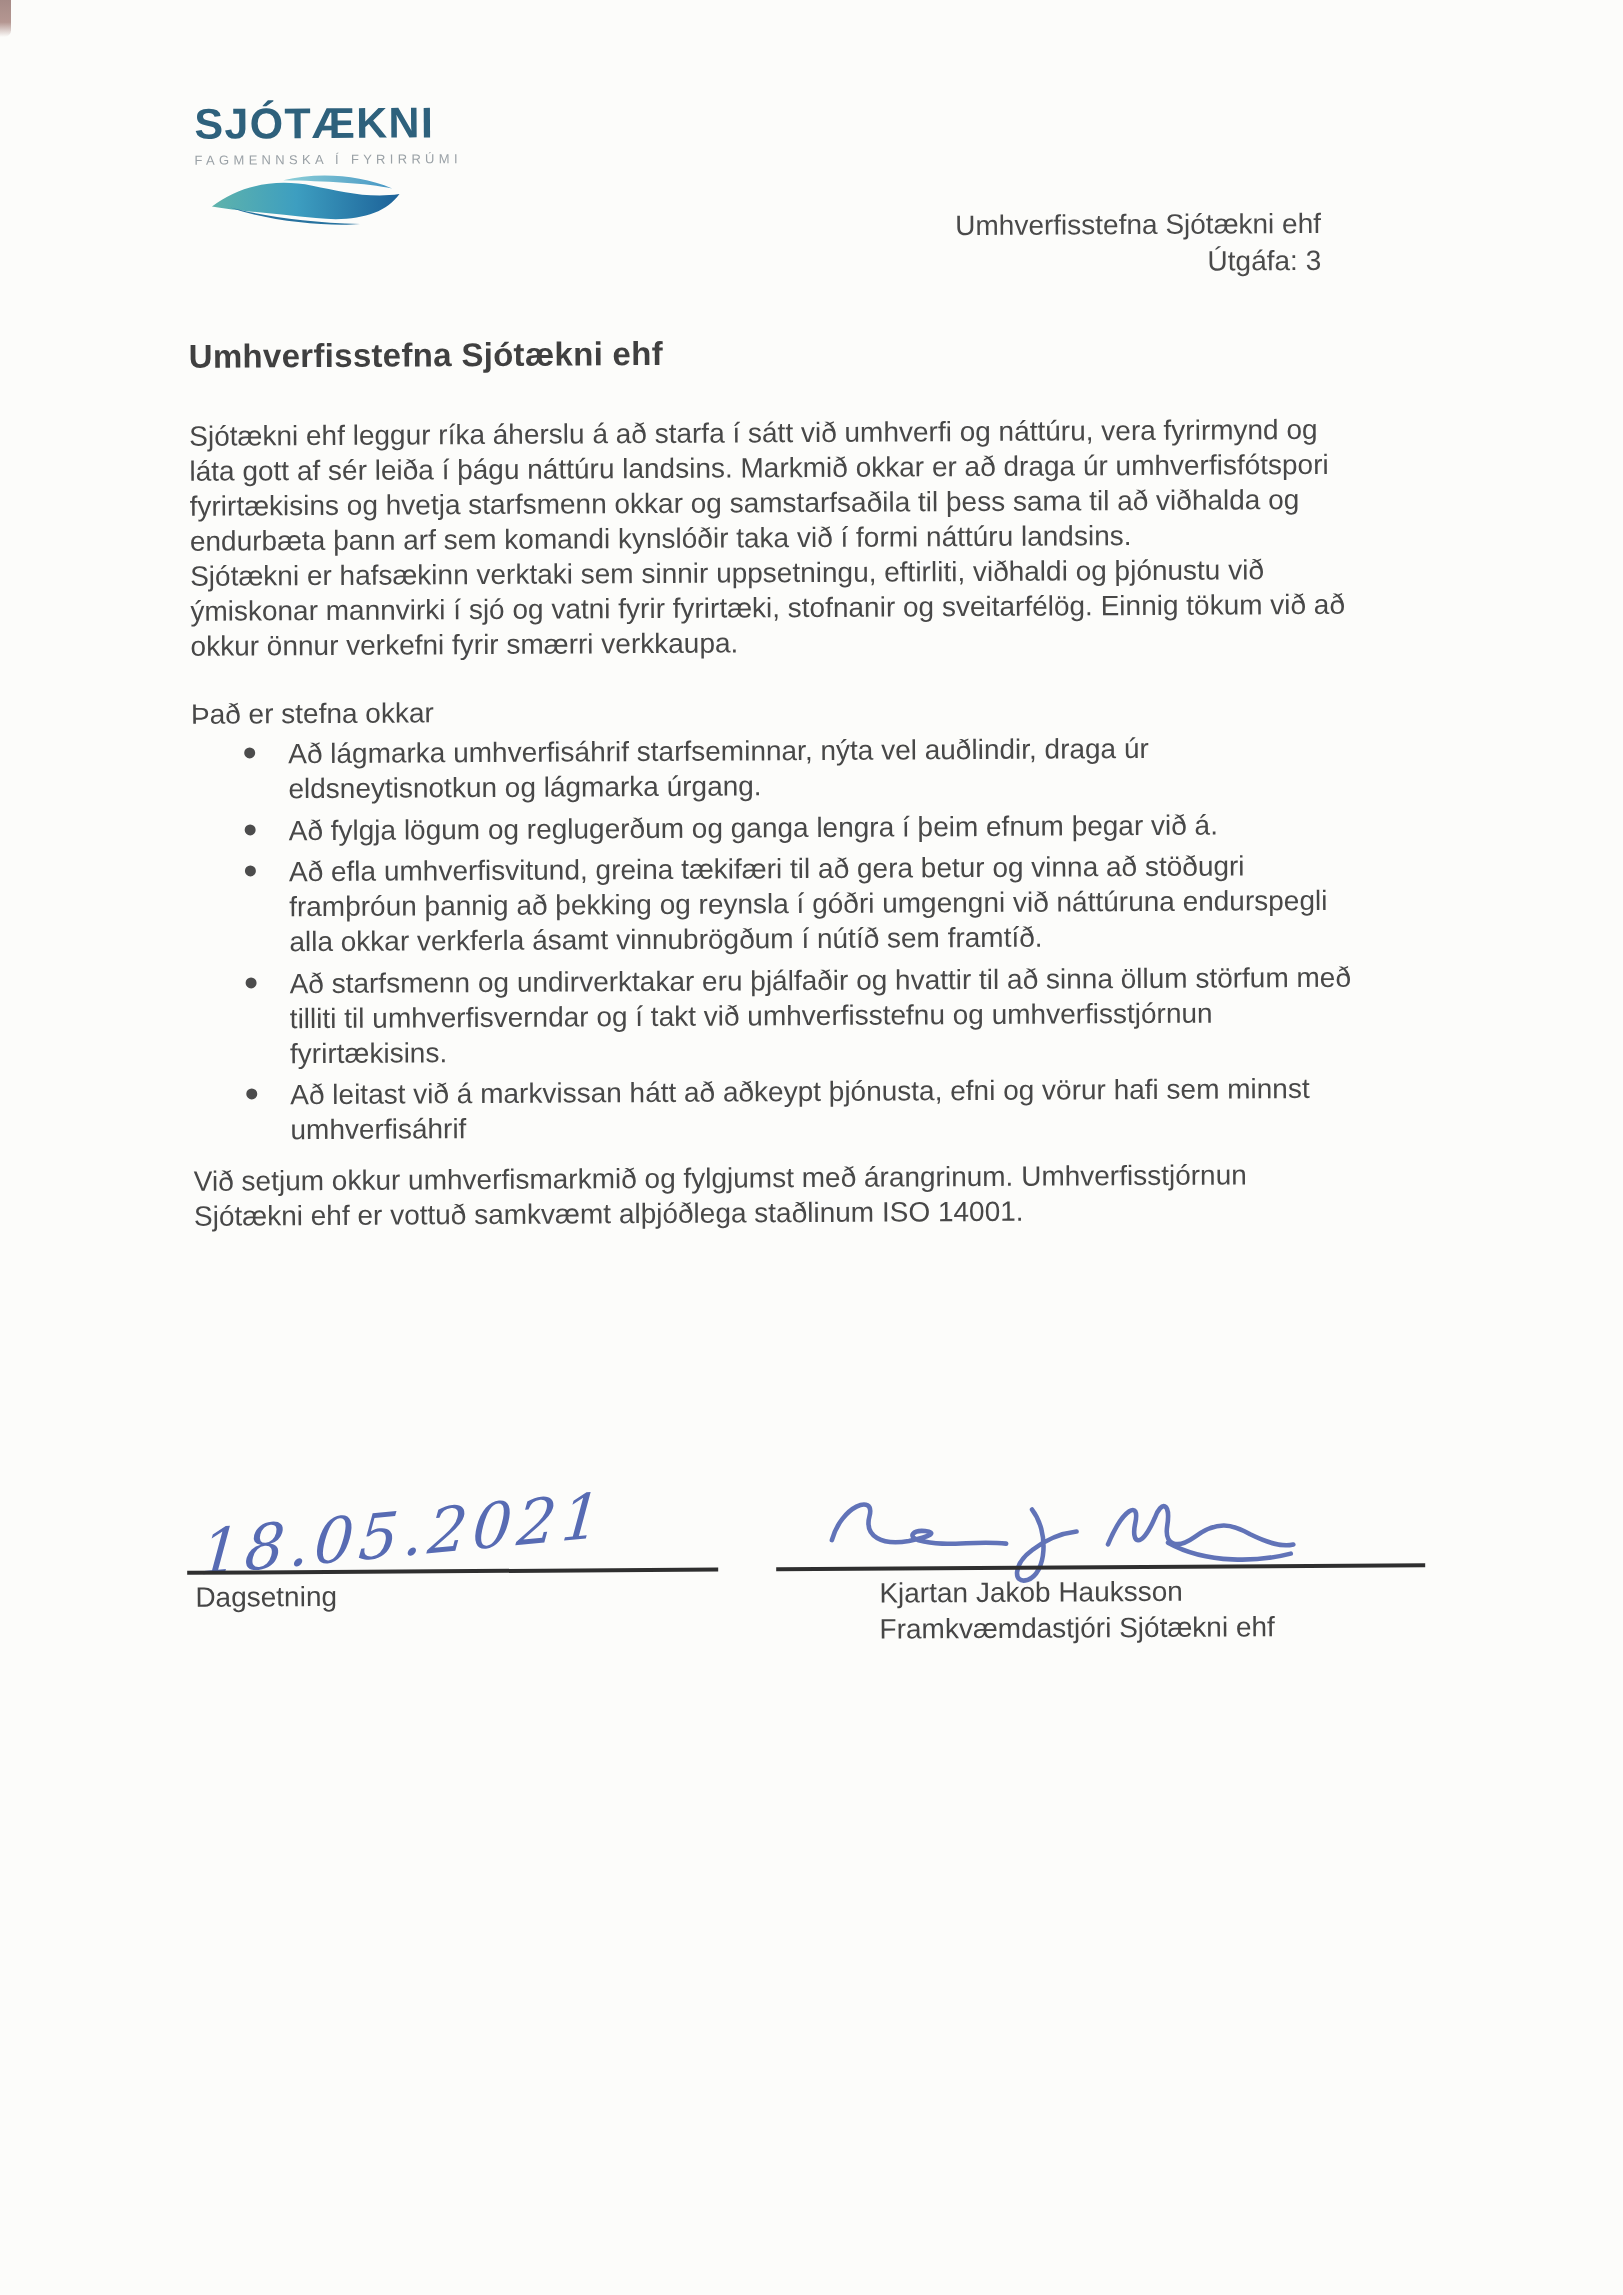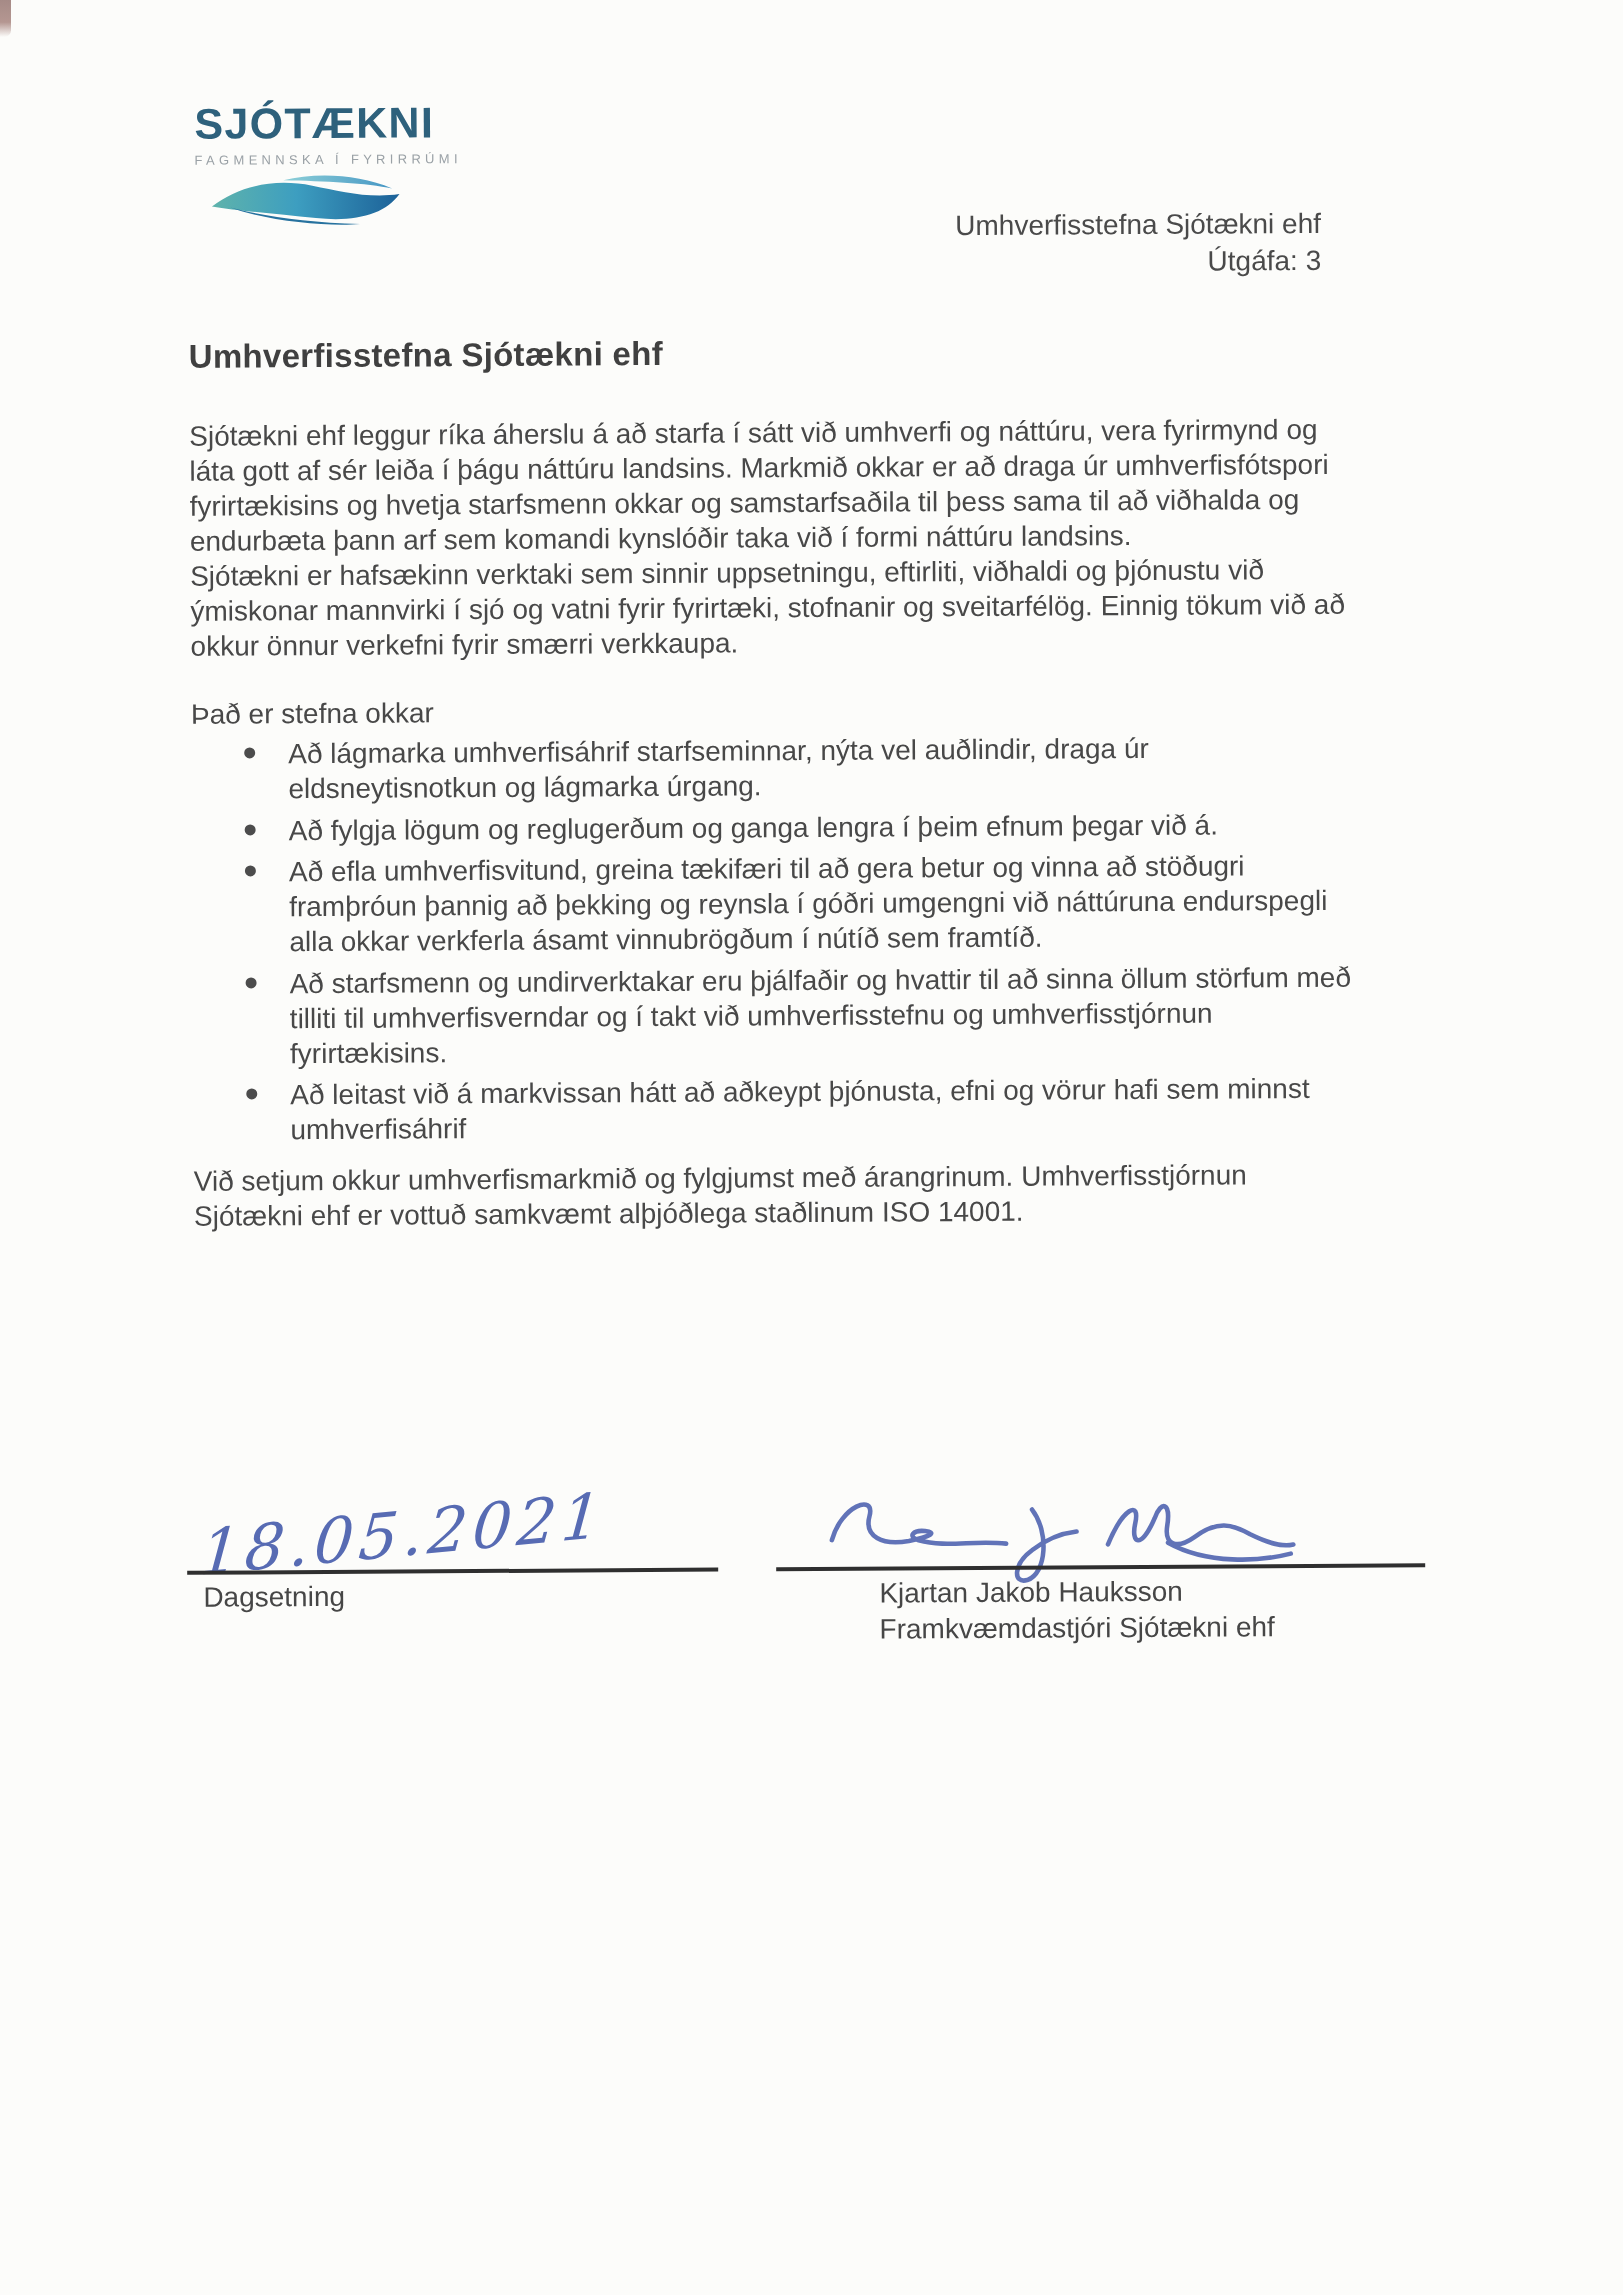--- a/index.html
+++ b/index.html
@@ -66,21 +66,21 @@
     width:11px;height:11px;border-radius:50%;background:#4c4c4c;
   }
   .closing{position:absolute;left:189px;top:1160px;width:1270px;}
 
   
   .sig-block{position:absolute;top:1473px;}
   .sig-left{left:180px;width:531px;}
   .sig-right{left:769px;width:649px;}
   .sigline{position:absolute;left:0;top:94px;height:3.9px;background:#2f2f2f;width:100%;}
   .sig-label{position:absolute;font-size:28px;line-height:36px;color:#464646;white-space:nowrap;}
-  .date-label{left:16px;top:103px;}
+  .date-label{left:8px;top:103px;}
   .signer-name{left:103px;top:103px;}
   .signer-title{left:103px;top:139px;}
   .handwritten-date{
     position:absolute;left:13px;top:22px;
     font-family:"DejaVu Serif", serif;font-style:italic;
     font-size:62px;letter-spacing:5.2px;color:#4a5fae;
     transform:rotate(-5deg) skewX(-10deg);opacity:.92;white-space:nowrap;
   }
   .autograph{position:absolute;left:26px;top:0;width:497px;height:124px;}
 </style>

